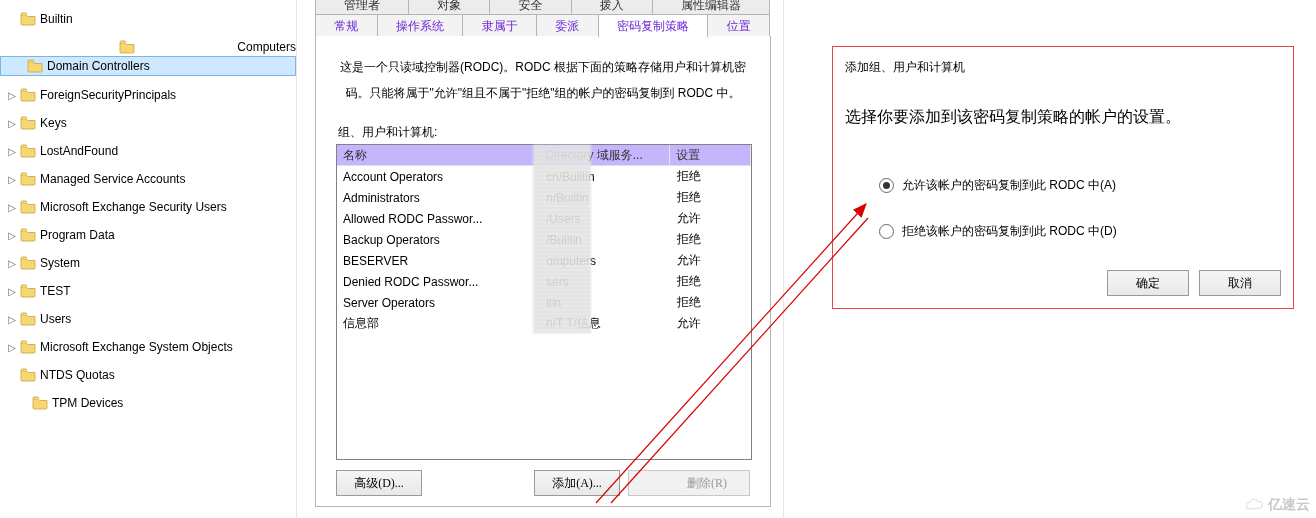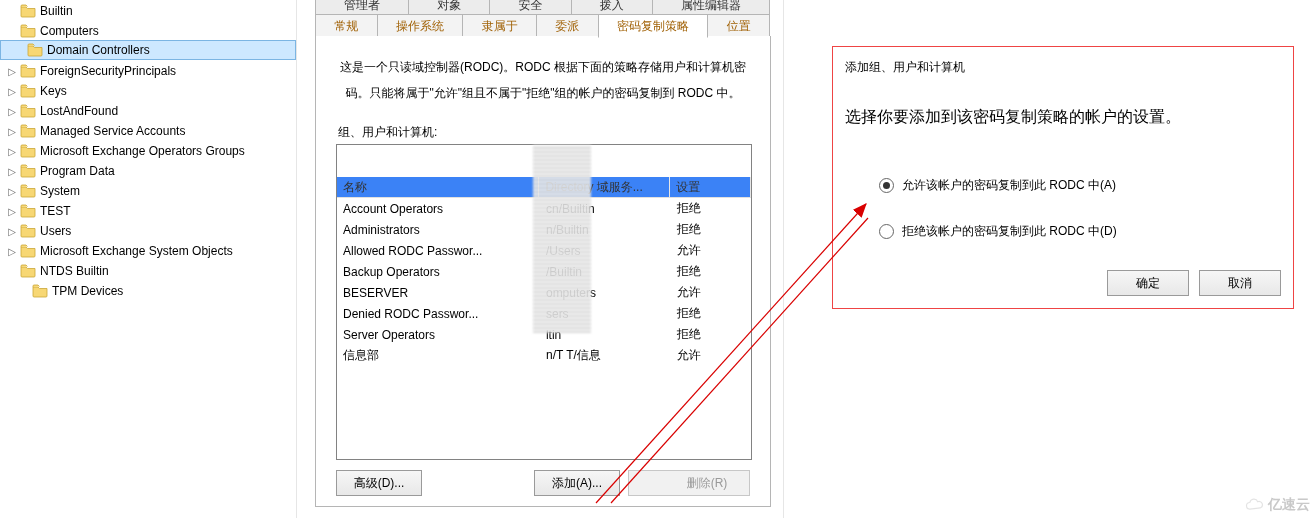--- a/index.html
+++ b/index.html
@@ -21,21 +21,21 @@
     top: 0;
     width: 296px;
     height: 518px;
     border-right: 1px solid #d9d9d9;
   }
   .tree-item {
     display: flex;
     align-items: center;
     height: 18px;
     padding-left: 6px;
-    margin-top: 2px;
+    margin-top: 10px;
     cursor: default;
     white-space: nowrap;
   }
   .tree-item.selected {
     background: #cde8ff;
     border: 1px solid #7bb5e3;
     margin-top: 0;
   }
   .tree-expander {
     width: 12px;
@@ -85,21 +85,21 @@
   .tab {
     flex: 1 1 auto;
     border: 1px solid #b5b5b5;
     border-bottom: 1px solid #b5b5b5;
     background: #f3f3f3;
     display:flex;
     align-items:center;
     justify-content:center;
     margin-right: -1px;
     font-size: 12px;
-    color:#a16207;
+    color:#6d28d9;
     cursor:default;
     height: 100%;
   }
   .tab.back {
     background: #ececec;
     border-bottom: 1px solid #b5b5b5;
     color:#333;
   }
   .tab.active {
     background: #fff;
@@ -138,24 +138,23 @@
     top:108px;
     width:414px;
     height:314px;
     border:1px solid #828282;
     background:#fff;
   }
   .lv-header {
     display:flex;
     height:20px;
     border-bottom:1px solid #e0e0e0;
-    background:#3b82f6;
+    background:#c4b5fd;
     font-size:12px;
     color:#333;
-    margin-top:32px;
   }
   .lv-h-cell {
     padding:2px 6px;
     border-right:1px solid #e6e6e6;
     display:flex;
     align-items:center;
   }
   .lv-row {
     display:flex;
     height:21px;
@@ -182,20 +181,21 @@
     opacity:0.9;
     pointer-events:none;
   }
   .props-buttons {
     position:absolute;
     left:20px;
     bottom:10px;
     width:414px;
     display:flex;
     justify-content:space-between;
+    font-family:Liberation Serif, serif;
   }
   .btn {
     min-width:80px;
     height:24px;
     border:1px solid #9a9a9a;
     background:linear-gradient(#f6f6f6,#e8e8e8);
     font-size:12px;
     display:flex;
     align-items:center;
     justify-content:center;
@@ -304,21 +304,21 @@
       <div class="tree-item" style="padding-left: 6px;">
         <span class="tree-expander"> </span>
         <span class="tree-folder">
           <svg class="folder-svg" width="16" height="14" viewBox="0 0 16 14">
             <path d="M1 3 h5 l1.5 1.5 H15 V12 a1 1 0 0 1 -1 1 H2 a1 1 0 0 1 -1 -1 Z" fill="#f7d774" stroke="#caa636" stroke-width="0.8"></path>
             <path d="M1 3 V2 a1 1 0 0 1 1-1 h4 l1.5 1.5" fill="#f7d774" stroke="#caa636" stroke-width="0.8"></path>
           </svg>
         </span>
         <span class="tree-label">Builtin</span>
       </div>
-      <div class="tree-item" style="padding-left: 6px;">
+      <div class="tree-item" style="padding-left: 6px; justify-content: space-between;">
         <span class="tree-expander"> </span>
         <span class="tree-folder">
           <svg class="folder-svg" width="16" height="14" viewBox="0 0 16 14">
             <path d="M1 3 h5 l1.5 1.5 H15 V12 a1 1 0 0 1 -1 1 H2 a1 1 0 0 1 -1 -1 Z" fill="#f7d774" stroke="#caa636" stroke-width="0.8"></path>
             <path d="M1 3 V2 a1 1 0 0 1 1-1 h4 l1.5 1.5" fill="#f7d774" stroke="#caa636" stroke-width="0.8"></path>
           </svg>
         </span>
         <span class="tree-label">Computers</span>
       </div>
       <div class="tree-item selected" style="padding-left: 12px;">
@@ -372,21 +372,21 @@
         <span class="tree-label">Managed Service Accounts</span>
       </div>
       <div class="tree-item" style="padding-left: 6px;">
         <span class="tree-expander">▷</span>
         <span class="tree-folder">
           <svg class="folder-svg" width="16" height="14" viewBox="0 0 16 14">
             <path d="M1 3 h5 l1.5 1.5 H15 V12 a1 1 0 0 1 -1 1 H2 a1 1 0 0 1 -1 -1 Z" fill="#f7d774" stroke="#caa636" stroke-width="0.8"></path>
             <path d="M1 3 V2 a1 1 0 0 1 1-1 h4 l1.5 1.5" fill="#f7d774" stroke="#caa636" stroke-width="0.8"></path>
           </svg>
         </span>
-        <span class="tree-label">Microsoft Exchange Operators Groups</span>
+        <span class="tree-label">Microsoft Exchange Security Users</span>
       </div>
       <div class="tree-item" style="padding-left: 6px;">
         <span class="tree-expander">▷</span>
         <span class="tree-folder">
           <svg class="folder-svg" width="16" height="14" viewBox="0 0 16 14">
             <path d="M1 3 h5 l1.5 1.5 H15 V12 a1 1 0 0 1 -1 1 H2 a1 1 0 0 1 -1 -1 Z" fill="#f7d774" stroke="#caa636" stroke-width="0.8"></path>
             <path d="M1 3 V2 a1 1 0 0 1 1-1 h4 l1.5 1.5" fill="#f7d774" stroke="#caa636" stroke-width="0.8"></path>
           </svg>
         </span>
         <span class="tree-label">Program Data</span>
@@ -432,21 +432,21 @@
         <span class="tree-label">Microsoft Exchange System Objects</span>
       </div>
       <div class="tree-item" style="padding-left: 6px;">
         <span class="tree-expander"> </span>
         <span class="tree-folder">
           <svg class="folder-svg" width="16" height="14" viewBox="0 0 16 14">
             <path d="M1 3 h5 l1.5 1.5 H15 V12 a1 1 0 0 1 -1 1 H2 a1 1 0 0 1 -1 -1 Z" fill="#f7d774" stroke="#caa636" stroke-width="0.8"></path>
             <path d="M1 3 V2 a1 1 0 0 1 1-1 h4 l1.5 1.5" fill="#f7d774" stroke="#caa636" stroke-width="0.8"></path>
           </svg>
         </span>
-        <span class="tree-label">NTDS Builtin</span>
+        <span class="tree-label">NTDS Quotas</span>
       </div>
       <div class="tree-item" style="padding-left: 18px;">
         <span class="tree-expander"> </span>
         <span class="tree-folder">
           <svg class="folder-svg" width="16" height="14" viewBox="0 0 16 14">
             <path d="M1 3 h5 l1.5 1.5 H15 V12 a1 1 0 0 1 -1 1 H2 a1 1 0 0 1 -1 -1 Z" fill="#f7d774" stroke="#caa636" stroke-width="0.8"></path>
             <path d="M1 3 V2 a1 1 0 0 1 1-1 h4 l1.5 1.5" fill="#f7d774" stroke="#caa636" stroke-width="0.8"></path>
           </svg>
         </span>
         <span class="tree-label">TPM Devices</span>

